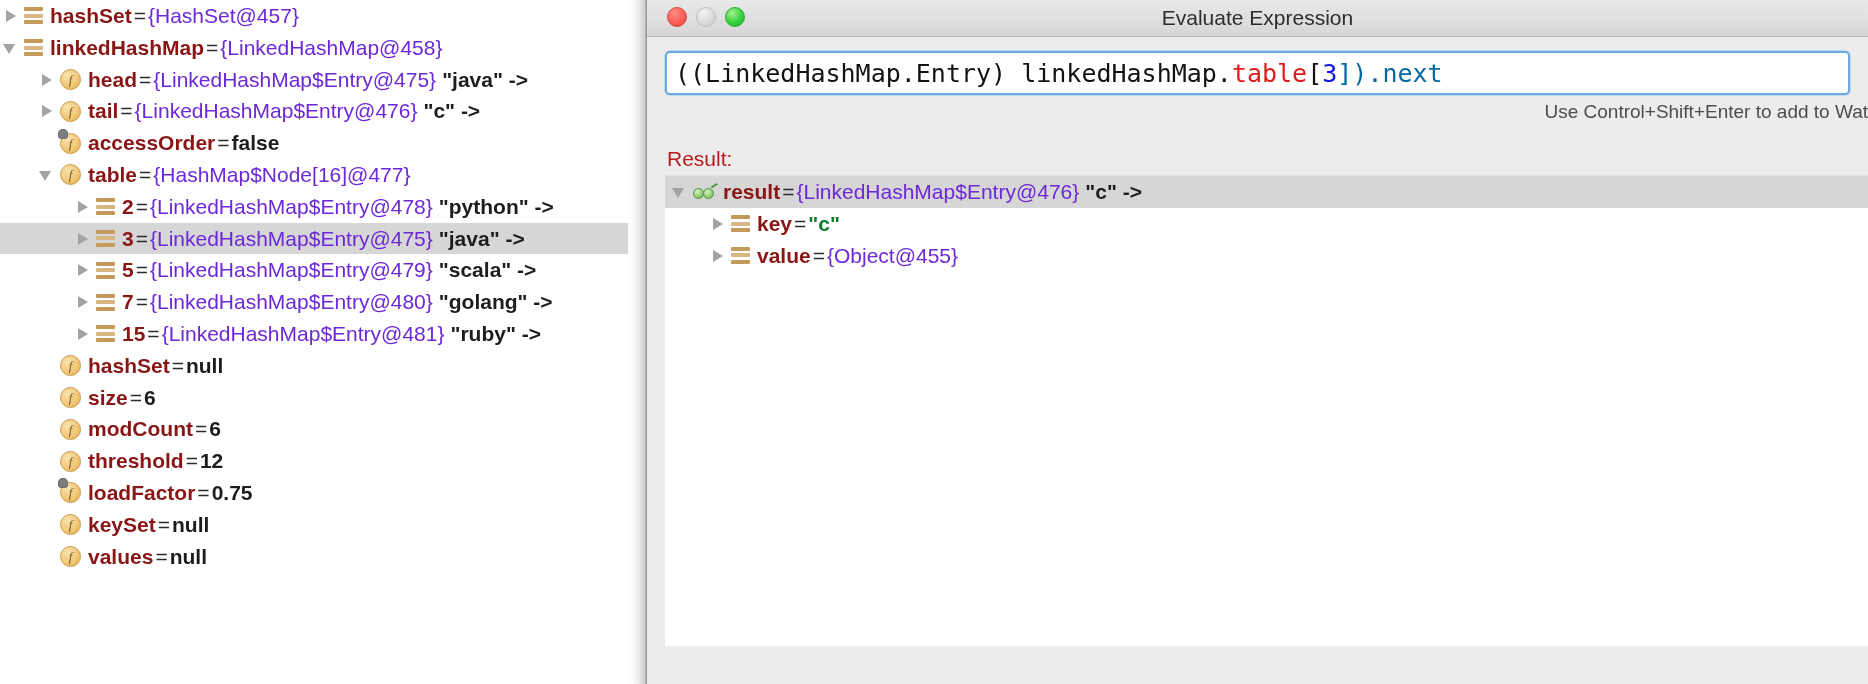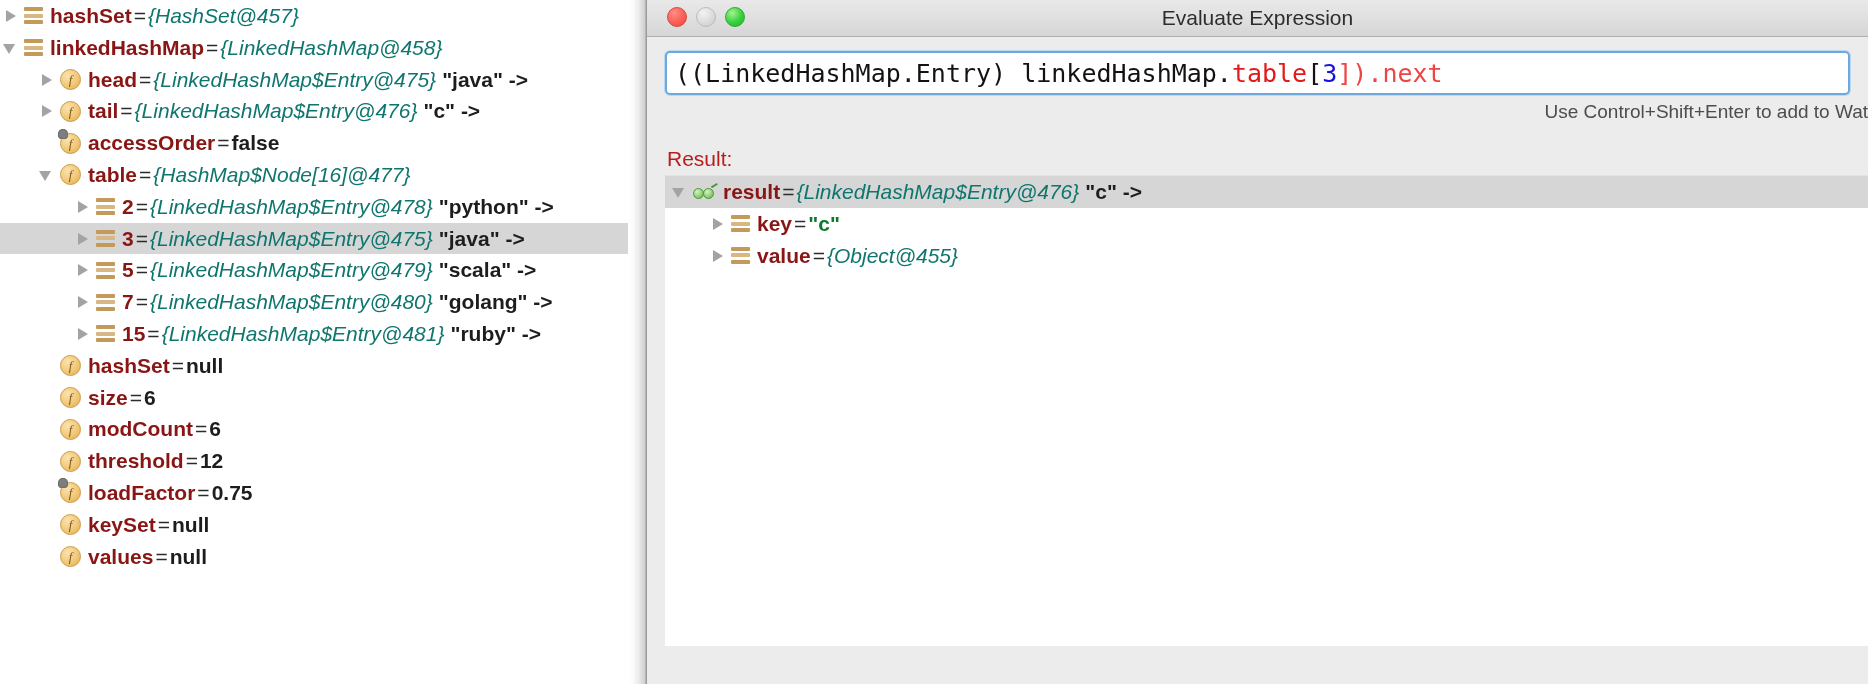--- a/index.html
+++ b/index.html
@@ -85,21 +85,21 @@
   .ico-glasses b{left:0;}
   .ico-glasses u{left:10px;}
   .ico-glasses s{
     position:absolute;left:20px;top:1px;width:7px;height:8px;
     border-top:2px solid #4f9440;border-right:0;
     transform:rotate(-32deg);display:block;
   }
 
   .nm{color:#8a1515;font-weight:600;}
   .eq{color:#2b2b2b;padding:0 2px;}
-  .ref{color:#0f766e;font-style:italic;}
+  .ref{color:#6d28d9;}
   .lit{color:#1d1d1d;font-weight:600;}
   .spacer{width:6px;display:inline-block;}
 
   
   .pane-divider{
     position:absolute;left:637px;top:0;width:8px;height:684px;
     background:linear-gradient(to right,#f3f3f3 0%,#e2e2e2 45%,#cfcfcf 100%);
     border-right:1px solid #b4b4b4;
   }
   .v-scroll-track{
@@ -372,21 +372,21 @@
     </div>
 
     <div class="dialog-body">
 
       <div class="expr-wrap">
         <div class="expr-field" id="expr-field">
             <span style="color: rgb(18, 18, 18);">((LinkedHashMap.Entry) linkedHashMap.</span>
             <span style="color: rgb(224, 27, 27);">table</span>
             <span style="color: rgb(18, 18, 18);">[</span>
             <span style="color: rgb(20, 20, 224);">3</span>
-            <span style="color: #ef4444;">]).next</span>
+            <span style="color: #0369a1;">]).next</span>
           </div>
       </div>
 
       <div class="hint">Use Control+Shift+Enter to add to Wat</div>
 
       <div class="result-label">Result:</div>
 
       <div class="result-tree">
         <div id="result-tree">
             <div class="vrow sel" style="width: 1204px;">

